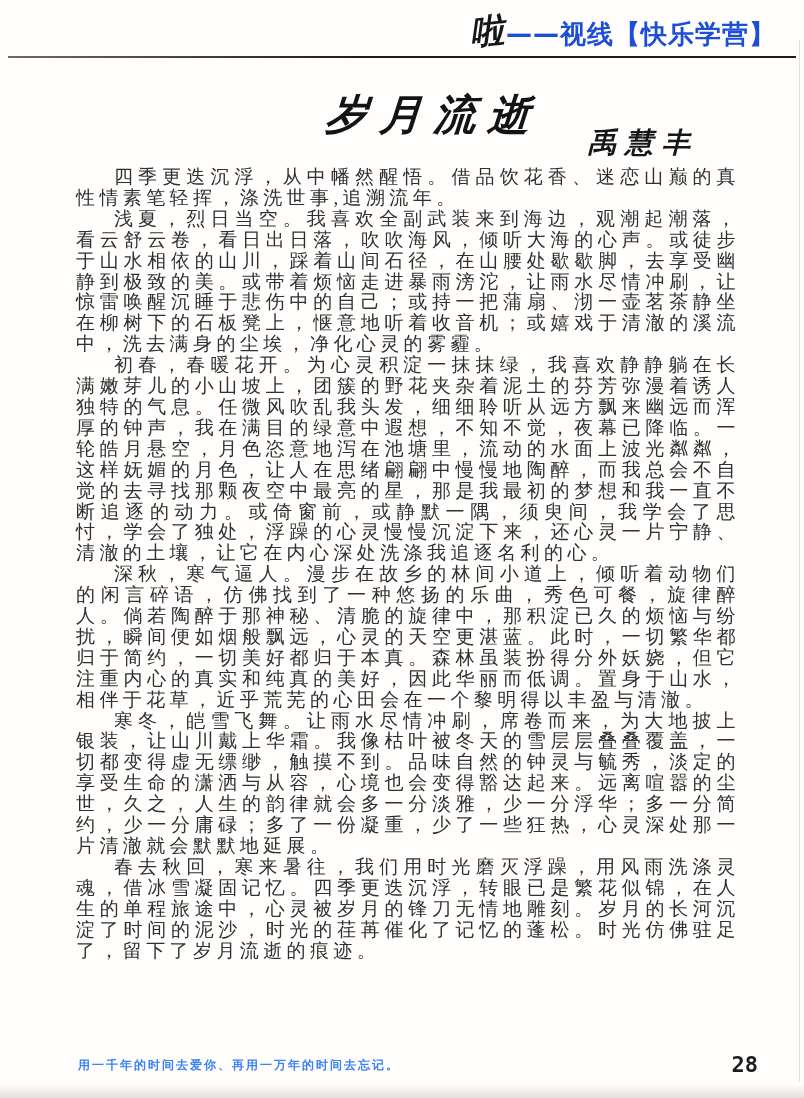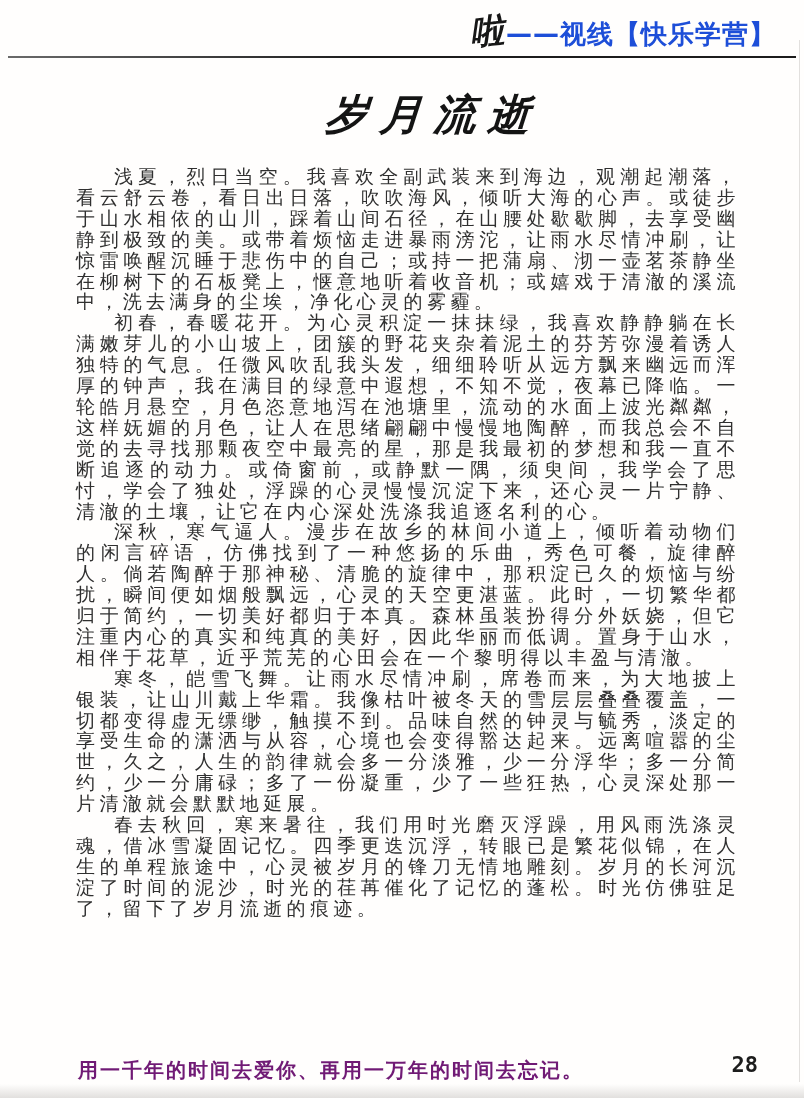--- a/index.html
+++ b/index.html
@@ -100,23 +100,23 @@
     text-justify: inter-character;
   }
 
   
   .footer-quote {
     position: absolute;
     left: 78px;
     top: 1057px;
     font-family: "DejaVu Sans", "Liberation Sans", sans-serif;
     font-weight: 700;
-    font-size: 20px;
+    font-size: 12px;
     letter-spacing: 2px;
-    color: #701a75;
+    color: #3b82f6;
     white-space: nowrap;
   }
   .page-number {
     position: absolute;
     right: 46px;
     top: 1052px;
     font-family: "DejaVu Sans Mono", "Liberation Mono", monospace;
     font-weight: 700;
     font-size: 22px;
     color: #1d1d1d;
@@ -147,22 +147,24 @@
 
   <div class="masthead">
     <span class="brand-script">啦</span>
     <span class="brand-rest">——视线【快乐学营】</span>
   </div>
 
   <div class="header-rule"></div>
 
   <div class="article-title">岁月流逝</div>
 
+  <div class="author-name">禹慧丰</div>
 
   <div class="article">
+    <p>四季更迭沉浮，从中幡然醒悟。借品饮花香、迷恋山巅的真性情素笔轻挥，涤洗世事,追溯流年。</p>
     <p>浅夏，烈日当空。我喜欢全副武装来到海边，观潮起潮落，看云舒云卷，看日出日落，吹吹海风，倾听大海的心声。或徒步于山水相依的山川，踩着山间石径，在山腰处歇歇脚，去享受幽静到极致的美。或带着烦恼走进暴雨滂沱，让雨水尽情冲刷，让惊雷唤醒沉睡于悲伤中的自己；或持一把蒲扇、沏一壶茗茶静坐在柳树下的石板凳上，惬意地听着收音机；或嬉戏于清澈的溪流中，洗去满身的尘埃，净化心灵的雾霾。</p>
     <p>初春，春暖花开。为心灵积淀一抹抹绿，我喜欢静静躺在长满嫩芽儿的小山坡上，团簇的野花夹杂着泥土的芬芳弥漫着诱人独特的气息。任微风吹乱我头发，细细聆听从远方飘来幽远而浑厚的钟声，我在满目的绿意中遐想，不知不觉，夜幕已降临。一轮皓月悬空，月色恣意地泻在池塘里，流动的水面上波光粼粼，这样妩媚的月色，让人在思绪翩翩中慢慢地陶醉，而我总会不自觉的去寻找那颗夜空中最亮的星，那是我最初的梦想和我一直不断追逐的动力。或倚窗前，或静默一隅，须臾间，我学会了思忖，学会了独处，浮躁的心灵慢慢沉淀下来，还心灵一片宁静、清澈的土壤，让它在内心深处洗涤我追逐名利的心。</p>
     <p>深秋，寒气逼人。漫步在故乡的林间小道上，倾听着动物们的闲言碎语，仿佛找到了一种悠扬的乐曲，秀色可餐，旋律醉人。倘若陶醉于那神秘、清脆的旋律中，那积淀已久的烦恼与纷扰，瞬间便如烟般飘远，心灵的天空更湛蓝。此时，一切繁华都归于简约，一切美好都归于本真。森林虽装扮得分外妖娆，但它注重内心的真实和纯真的美好，因此华丽而低调。置身于山水，相伴于花草，近乎荒芜的心田会在一个黎明得以丰盈与清澈。</p>
     <p>寒冬，皑雪飞舞。让雨水尽情冲刷，席卷而来，为大地披上银装，让山川戴上华霜。我像枯叶被冬天的雪层层叠叠覆盖，一切都变得虚无缥缈，触摸不到。品味自然的钟灵与毓秀，淡定的享受生命的潇洒与从容，心境也会变得豁达起来。远离喧嚣的尘世，久之，人生的韵律就会多一分淡雅，少一分浮华；多一分简约，少一分庸碌；多了一份凝重，少了一些狂热，心灵深处那一片清澈就会默默地延展。</p>
     <p>春去秋回，寒来暑往，我们用时光磨灭浮躁，用风雨洗涤灵魂，借冰雪凝固记忆。四季更迭沉浮，转眼已是繁花似锦，在人生的单程旅途中，心灵被岁月的锋刀无情地雕刻。岁月的长河沉淀了时间的泥沙，时光的荏苒催化了记忆的蓬松。时光仿佛驻足了，留下了岁月流逝的痕迹。</p>
   </div>
 
   <div class="footer-quote">用一千年的时间去爱你、再用一万年的时间去忘记。</div>
 
   <div class="page-number">28</div>

